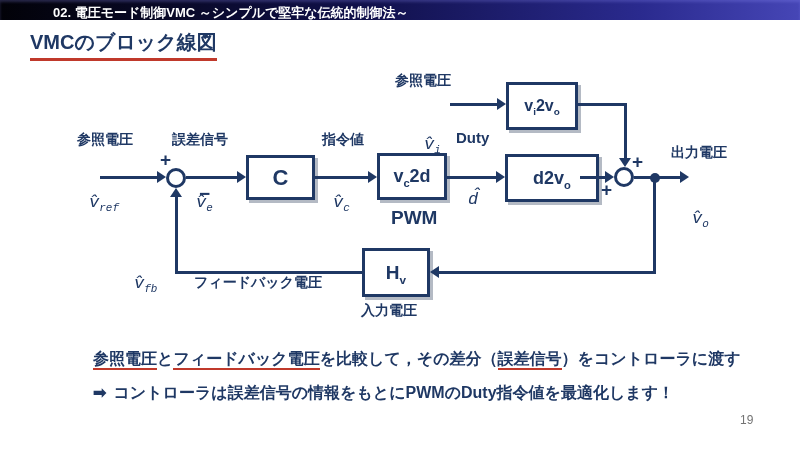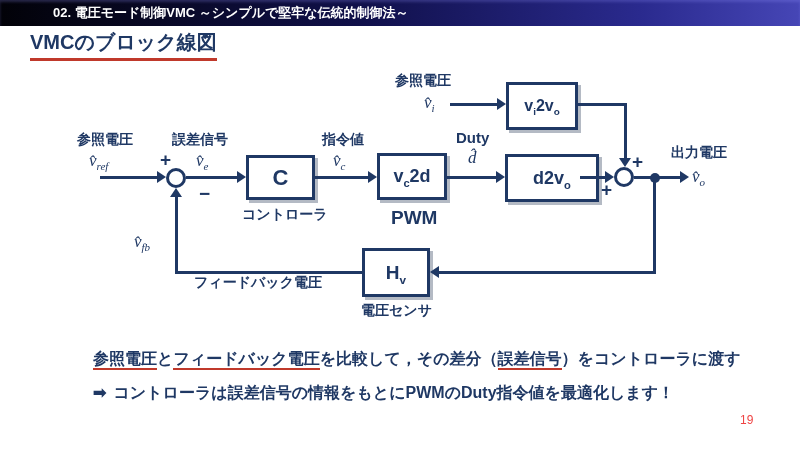--- a/index.html
+++ b/index.html
@@ -8,21 +8,21 @@
     --shadow:#b4bac4;
   }
   html,body{margin:0;padding:0;}
   body{font-family:"Liberation Sans",sans-serif;background:#888;}
   #slide{
     position:relative;width:800px;height:450px;background:#ffffff;
     overflow:hidden;margin:0 auto;
   }
   
   #topbar{
-    position:absolute;left:0;top:0;width:800px;height:26px;
+    position:absolute;left:0;top:0;width:800px;height:20px;
     background:linear-gradient(to right,#020208 0%,#10104a 45%,#2a2a8e 80%,#4646b6 100%);
     box-shadow:inset 0 2px 3px rgba(150,150,255,0.25);
     color:#ffffff;font-size:13px;font-weight:bold;line-height:25px;
     padding-left:53px;box-sizing:border-box;white-space:nowrap;
   }
   #slide-title{
     position:absolute;left:30px;top:29px;
     color:var(--navy);font-size:20px;font-weight:bold;
     border-bottom:3px solid var(--red);padding-bottom:2px;white-space:nowrap;
   }
@@ -42,30 +42,30 @@
   .arr.u{border-left:6px solid transparent;border-right:6px solid transparent;border-bottom:9px solid var(--navy);}
   .sum{
     position:absolute;width:20px;height:20px;border:3px solid var(--navy);
     border-radius:50%;background:#ffffff;box-sizing:border-box;
   }
   .dot{position:absolute;width:10px;height:10px;background:var(--navy);border-radius:50%;}
   .sign{position:absolute;color:var(--navy);font-weight:bold;font-size:19px;line-height:1;}
   .jlbl{position:absolute;color:var(--navy);font-weight:bold;font-size:14px;white-space:nowrap;}
   .sig{
     position:absolute;color:var(--navy);font-size:17px;white-space:nowrap;
-    font-family:Liberation Serif, serif;font-style:italic;
+    font-family:Liberation Mono, monospace;font-style:italic;margin-top:42px;
   }
   .sig sub{font-size:11px;line-height:0;}
   
   .summary-line{
     position:absolute;color:var(--navy);font-weight:bold;font-size:16px;white-space:nowrap;
   }
   .summary-line .u{border-bottom:2px solid var(--red);padding-bottom:1px;}
   .summary-line .aro{margin-right:7px;}
-  #page-num{position:absolute;left:740px;top:413px;color:#ef4444;font-size:12px;}
+  #page-num{position:absolute;left:740px;top:413px;color:#737373;font-size:12px;}
 </style>
 </head>
 <body>
 
 <div id="slide">
 
   <div id="topbar">
     <span>02. 電圧モード制御VMC ～シンプルで堅牢な伝統的制御法～</span>
   </div>
 
@@ -131,23 +131,22 @@
   <div class="hline" style="left:175px;top:271px;width:187px;height:3px;"></div>
   <div class="vline" style="left:175px;top:196px;width:3px;height:78px;"></div>
   <div class="arr u" style="left:170px;top:188px;"></div>
 
   <div class="jlbl" style="left:395px;top:72px;">参照電圧</div>
   <div class="jlbl" style="left:77px;top:131px;">参照電圧</div>
   <div class="jlbl" style="left:172px;top:131px;">誤差信号</div>
   <div class="jlbl" style="left:322px;top:131px;">指令値</div>
   <div class="jlbl" style="left:456px;top:129px;font-size:15px;">Duty</div>
   <div class="jlbl" style="left:671px;top:144px;">出力電圧</div>
-  <div class="jlbl" style="left:242px;top:206px;">コントローラ</div>
   <div class="jlbl" style="left:391px;top:207px;font-size:19px;">PWM</div>
-  <div class="jlbl" style="left:361px;top:302px;">電圧センサ</div>
+  <div class="jlbl" style="left:361px;top:302px;">入力電圧</div>
   <div class="jlbl" style="left:194px;top:274px;">フィードバック電圧</div>
 
   <div class="sig" style="left:424px;top:93px;"><span>v̂</span><sub>i</sub></div>
   <div class="sig" style="left:89px;top:151px;"><span>v̂</span><sub>ref</sub></div>
   <div class="sig" style="left:196px;top:151px;"><span>v̂</span><sub>e</sub></div>
   <div class="sig" style="left:333px;top:151px;"><span>v̂</span><sub>c</sub></div>
   <div class="sig" style="left:468px;top:148px;"><span>d̂</span><sub></sub></div>
   <div class="sig" style="left:692px;top:167px;"><span>v̂</span><sub>o</sub></div>
   <div class="sig" style="left:134px;top:232px;"><span>v̂</span><sub>fb</sub></div>
 

